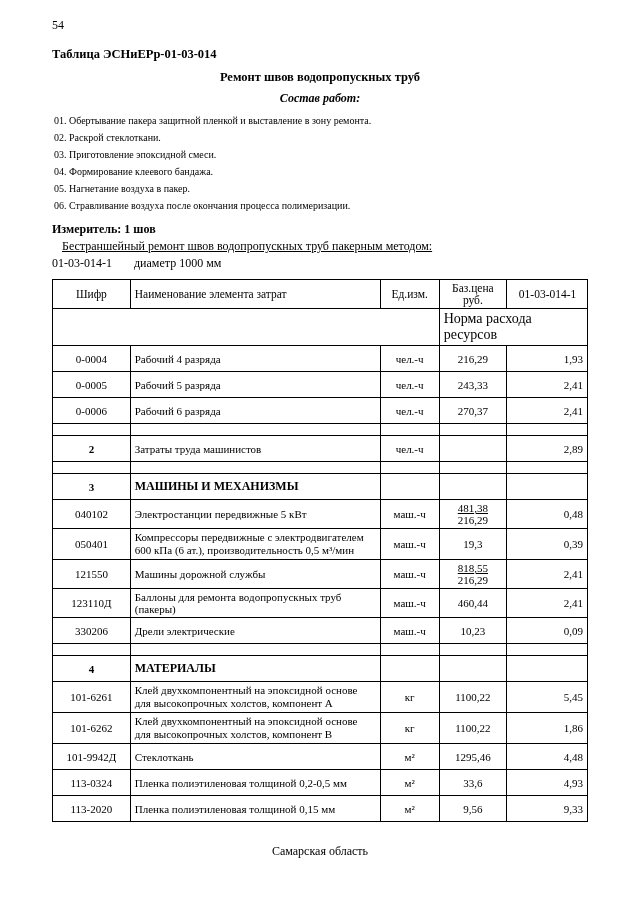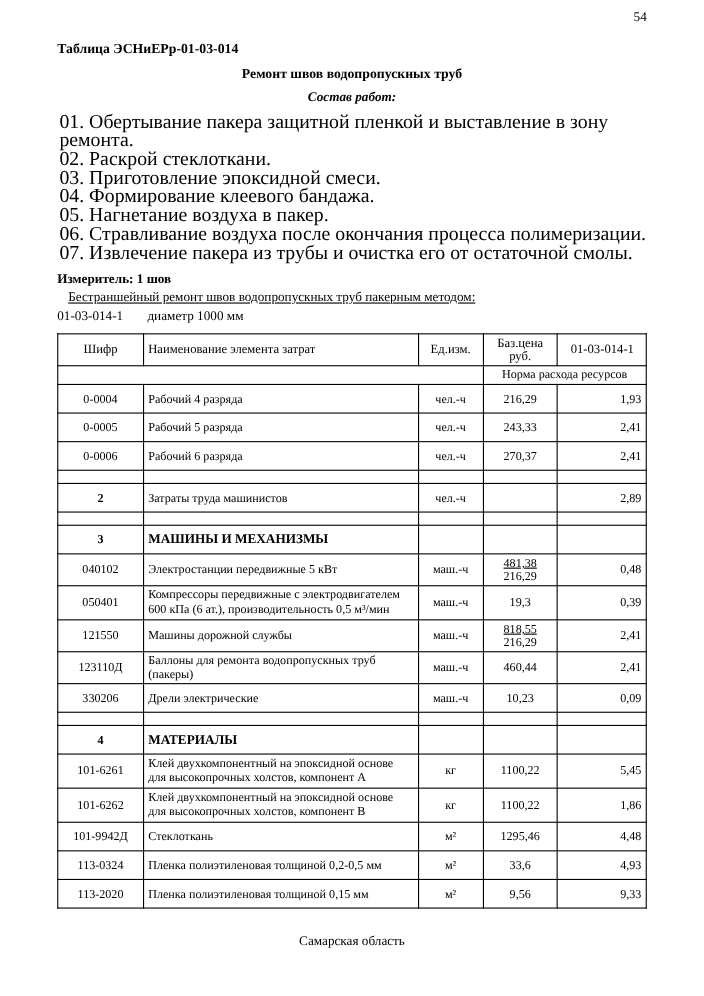--- a/index.html
+++ b/index.html
@@ -16,23 +16,23 @@
     overflow: hidden;
   }
   .page {
     position: relative;
     width: 640px;
     height: 905px;
     box-sizing: border-box;
     padding: 0 52px;
   }
   .page-number {
-    text-align: right;
-    font-size: 12px;
-    padding-top: 8px;
+    text-align: left;
+    font-size: 12px;
+    padding-top: 18px;
     padding-bottom: 14px;
   }
   .doc-title {
     font-size: 12.5px;
     font-weight: bold;
     margin-bottom: 8px;
   }
   .doc-subtitle {
     font-size: 12.5px;
     font-weight: bold;
@@ -45,21 +45,21 @@
     font-weight: bold;
     text-align: center;
     margin-bottom: 6px;
   }
   .works-list {
     margin: 0 0 8px 0;
     padding: 0;
     list-style: none;
   }
   .works-list li {
-    font-size: 18px;
+    font-size: 10px;
     line-height: 17px;
     padding-left: 2px;
   }
   .meter-line {
     font-size: 12px;
     font-weight: bold;
     margin-top: 6px;
     margin-bottom: 2px;
   }
   .method-line {
@@ -93,22 +93,22 @@
   .c-price  { width: 56px;  text-align: center; }
   .c-norm   { width: 70px;  text-align: right; padding-right: 8px; }
 
   thead th {
     text-align: center;
     font-weight: normal;
     font-size: 11.5px;
     padding: 6px 3px;
   }
   .norm-note td {
-    text-align: center;
-    font-size: 11px;
+    text-align: left;
+    font-size: 14px;
     padding: 1px 8px 1px 4px;
     border-left: none;
   }
   .norm-note td.blank {
     border-left: 1px solid #000;
     border-right: none;
   }
   .row-tall td { height: 21px; }
   .sect-bold {
     font-weight: bold;
@@ -145,21 +145,20 @@
   <div class="doc-subtitle">Ремонт швов водопропускных труб</div>
   <div class="works-heading">Состав работ:</div>
 
   <ul class="works-list">
     <li>01. Обертывание пакера защитной пленкой и выставление в зону ремонта.</li>
     <li>02. Раскрой стеклоткани.</li>
     <li>03. Приготовление эпоксидной смеси.</li>
     <li>04. Формирование клеевого бандажа.</li>
     <li>05. Нагнетание воздуха в пакер.</li>
     <li>06. Стравливание воздуха после окончания процесса полимеризации.</li>
-    <li>07. Извлечение пакера из трубы и очистка его от остаточной смолы.</li>
   </ul>
 
   <div class="meter-line">Измеритель: 1 шов</div>
   <div class="method-line">Бестраншейный ремонт швов водопропускных труб пакерным методом:</div>
   <div class="code-line">
     <span>01-03-014-1</span><span class="diam">диаметр 1000 мм</span>
   </div>
 
   <table class="res">
     <thead>

